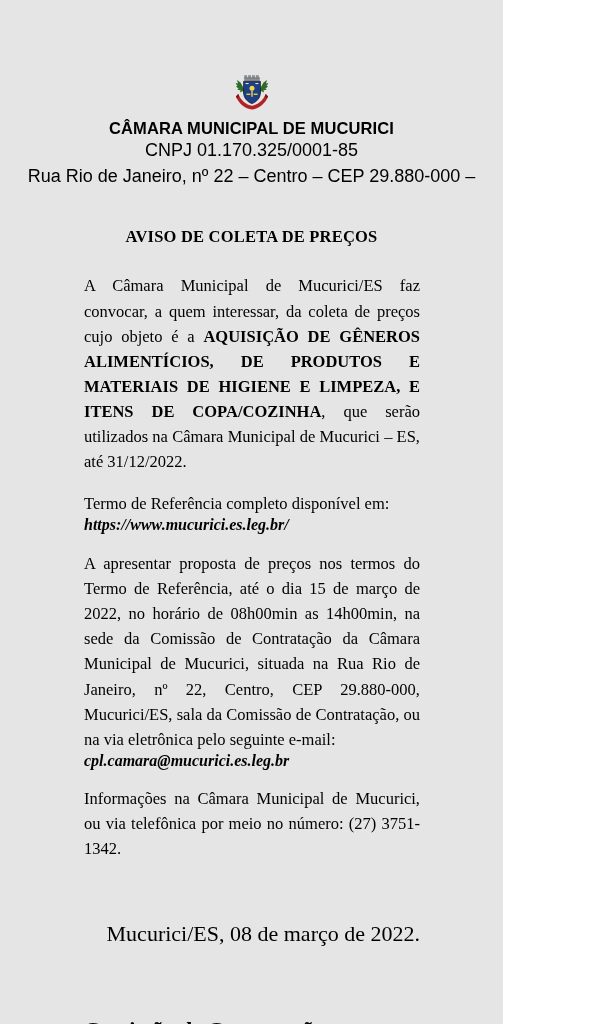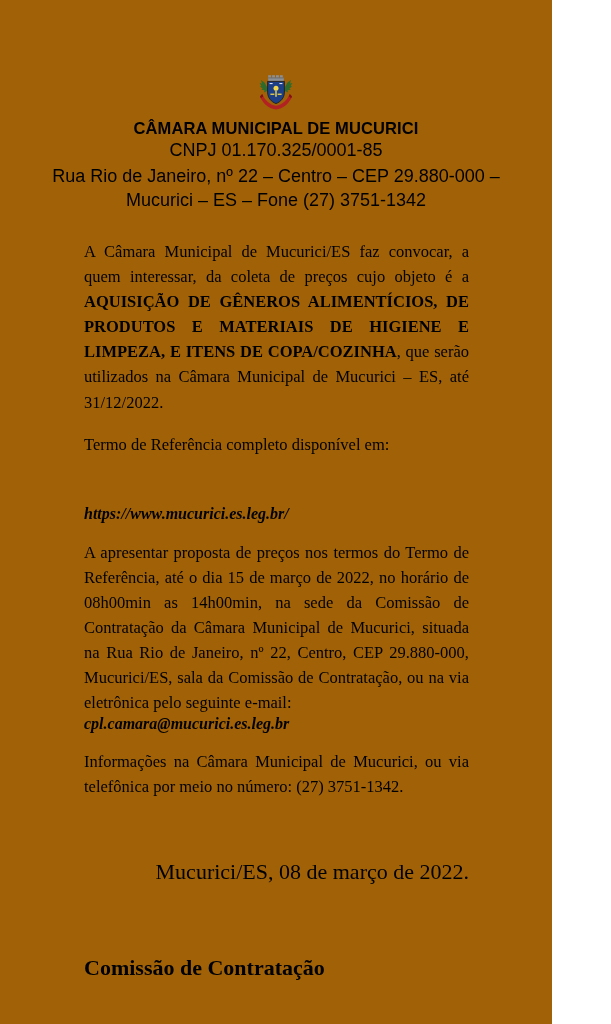--- a/index.html
+++ b/index.html
@@ -12,23 +12,23 @@
     width: 611px;
     height: 1024px;
     overflow: hidden;
     font-family: "Liberation Serif", "DejaVu Serif", serif;
     color: #000000;
     -webkit-font-smoothing: antialiased;
   }
 
   .page {
     position: relative;
-    width: 552px;
+    width: 503px;
     height: 1024px;
-    background: #a16207;
+    background: #e5e5e5;
     box-sizing: border-box;
   }
 
   
   .letterhead {
     padding-top: 72px;
     text-align: center;
   }
   .crest {
     width: 34px;
@@ -166,35 +166,35 @@
       </g>
     </svg>
 
     <h1 class="org-name">CÂMARA MUNICIPAL DE MUCURICI</h1>
 
 
     <p class="org-cnpj">CNPJ 01.170.325/0001-85</p>
 
     <div class="org-addr-block">
       <p class="org-addr-line">Rua Rio de Janeiro, nº 22 – Centro – CEP 29.880-000 –</p>
-      <p class="org-addr-line">Mucurici – ES – Fone (27) 3751-1342</p>
     </div>
   </header>
 
+  <h2 class="doc-title">AVISO DE COLETA DE PREÇOS</h2>
 
   <main class="body-wrap">
 
     <div class="gap-title"></div>
 
     <p class="para"><span>A Câmara Municipal de Mucurici/ES faz convocar, a quem interessar, da coleta de preços cujo objeto é a </span><span class="b">AQUISIÇÃO DE GÊNEROS ALIMENTÍCIOS, DE PRODUTOS E MATERIAIS DE HIGIENE E LIMPEZA, E ITENS DE COPA/COZINHA</span><span>, que serão utilizados na Câmara Municipal de Mucurici – ES, até 31/12/2022.</span></p>
 
     <div class="gap-para"></div>
 
     <p class="para"><span>Termo de Referência completo disponível em:</span></p>
-    <a class="link-line para" href="#" style="color:#000000; text-decoration:none;margin-top:48px;">https://www.mucurici.es.leg.br/</a>
+    <a class="link-line para" href="#" style="color:#000000; text-decoration:none;">https://www.mucurici.es.leg.br/</a>
 
     <div class="gap-para"></div>
 
     <p class="para"><span>A apresentar proposta de preços nos termos do Termo de Referência, até o dia 15 de março de 2022, no horário de 08h00min as 14h00min, na sede da Comissão de Contratação da Câmara Municipal de Mucurici, situada na Rua Rio de Janeiro, nº 22, Centro, CEP 29.880-000, Mucurici/ES, sala da Comissão de Contratação, ou na via eletrônica pelo seguinte e-mail:</span></p>
     <a class="link-line para" href="#" style="color:#000000; text-decoration:none;">cpl.camara@mucurici.es.leg.br</a>
 
     <div class="gap-small"></div>
 
     <p class="para"><span>Informações na Câmara Municipal de Mucurici, ou via telefônica por meio no número: (27) 3751-1342.</span></p>
 

